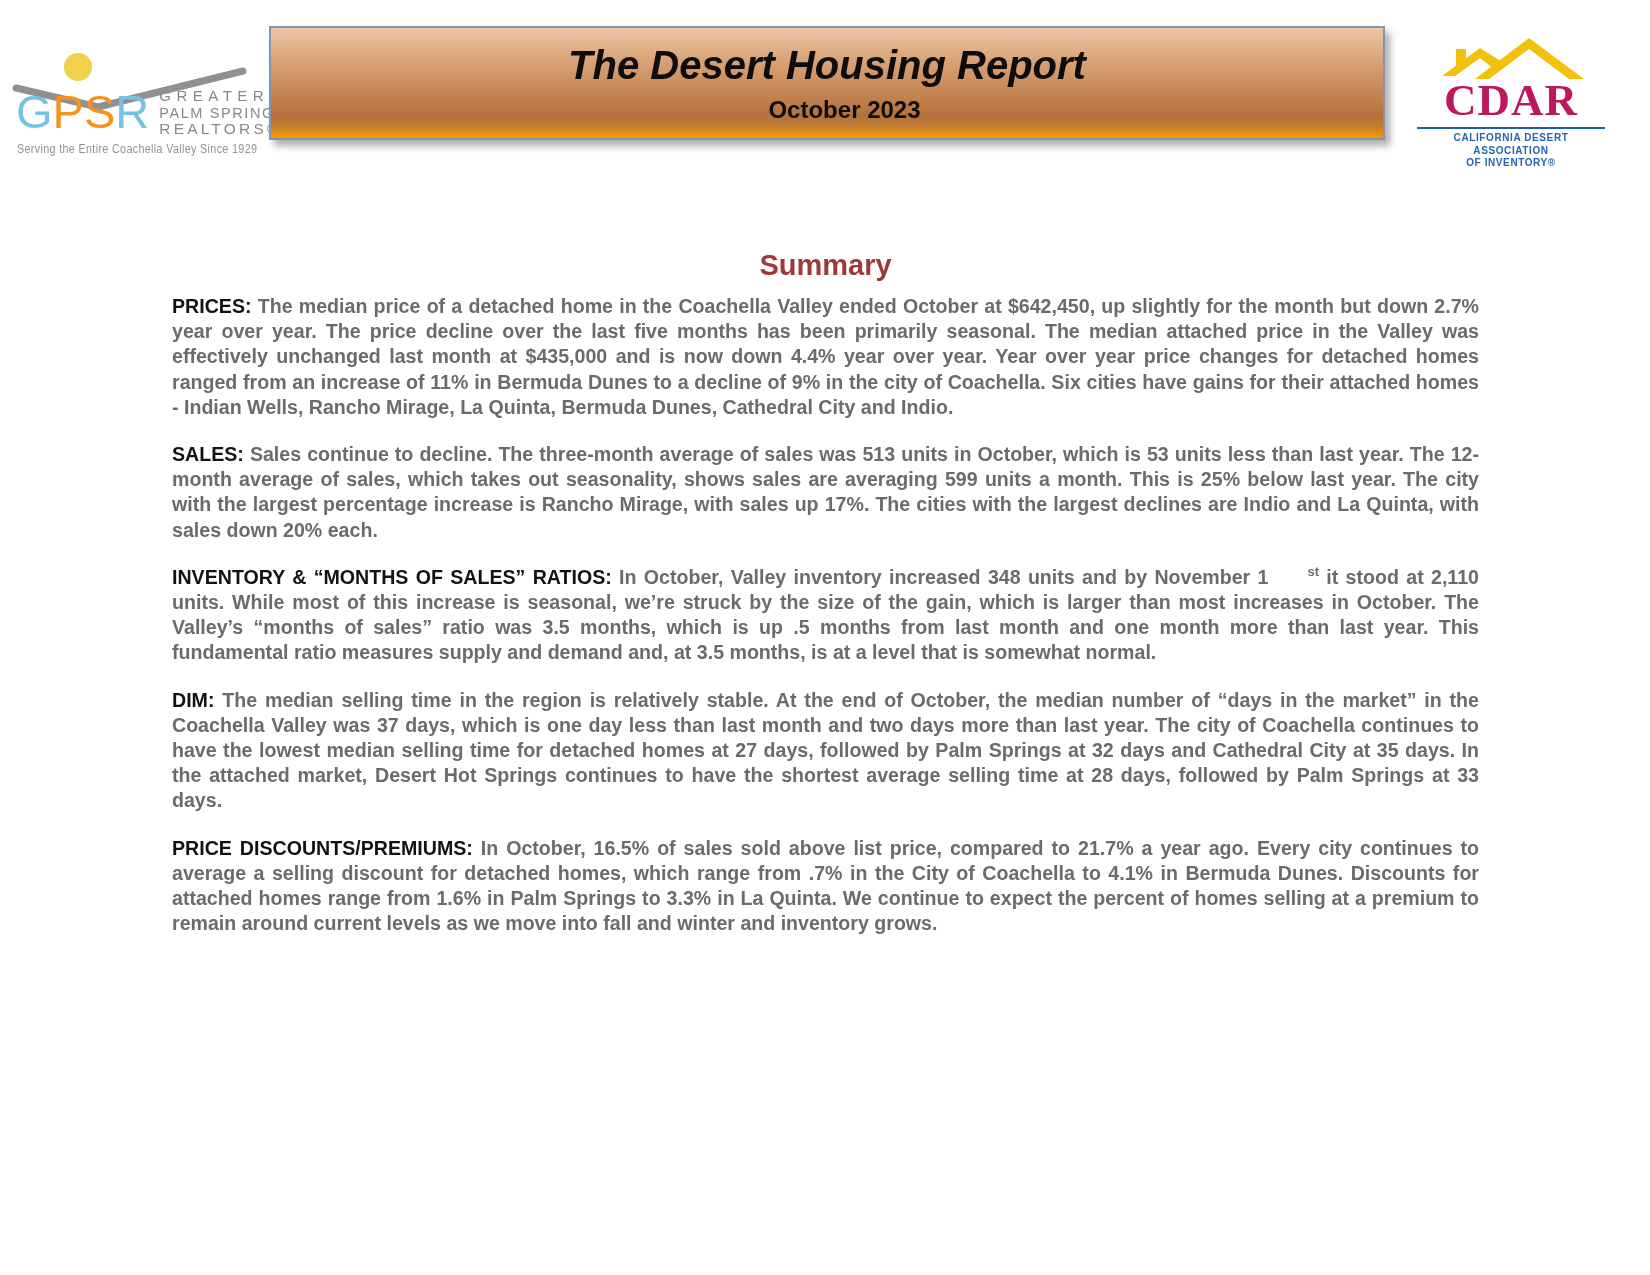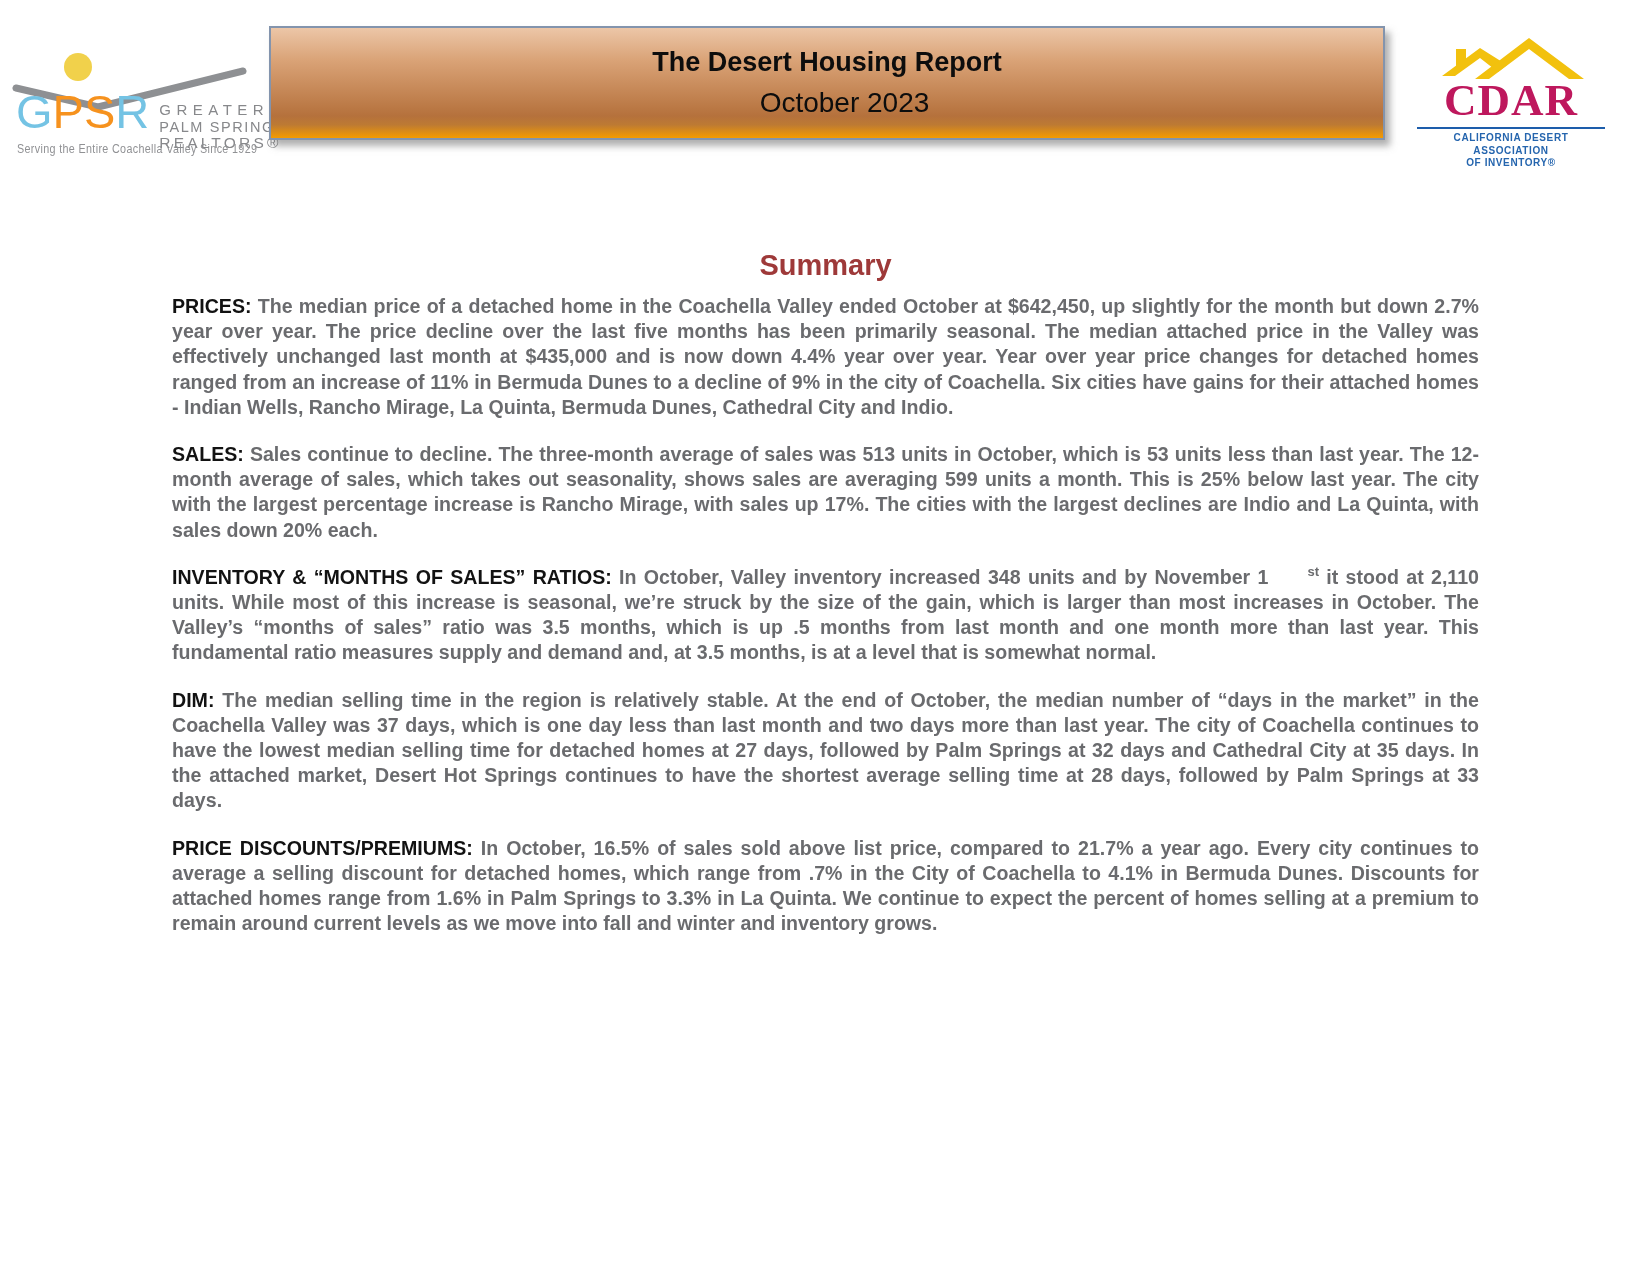--- a/index.html
+++ b/index.html
@@ -8,38 +8,38 @@
     font-family:"Liberation Sans",sans-serif;overflow:hidden;
   }
 
   
   .gpsr{position:absolute;left:12px;top:50px;width:240px;height:110px;}
   .gpsr-art{position:absolute;left:0;top:0;}
   .gpsr-row{position:absolute;left:4px;top:38px;display:flex;align-items:flex-start;}
   .gpsr-acronym{font-size:47px;line-height:1;font-weight:400;letter-spacing:0;}
   .gpsr-acronym .lb{color:#74c3e4;}
   .gpsr-acronym .or{color:#f6921e;}
-  .gpsr-name{margin-left:10px;margin-top:14px;color:#87888b;}
+  .gpsr-name{margin-left:10px;margin-top:0;color:#87888b;}
   .gpsr-name div{line-height:16.5px;white-space:nowrap;}
   .gn1{font-size:15px;letter-spacing:5.5px;}
   .gn2{font-size:14.5px;letter-spacing:1.6px;}
   .gn3{font-size:15.5px;letter-spacing:3.2px;}
   .gpsr-tagline{position:absolute;left:5px;top:92px;font-size:12.5px;color:#909194;
     white-space:nowrap;transform:scaleX(0.86);transform-origin:left;letter-spacing:0.4px;}
 
   
   .banner{
     position:absolute;left:269px;top:26px;width:1112px;height:110px;
     border:2px solid #8394ad;
     background:linear-gradient(180deg,#ecc6a7 0%,#d9a276 30%,#b5713c 80%,#bd7a33 88%,#f59b00 100%);
     box-shadow:5px 6px 7px rgba(110,110,110,0.55);
     display:flex;flex-direction:column;align-items:center;justify-content:center;gap:13px;
   }
-  .banner-title{font-size:27px;font-weight:bold;color:#0d0d0d;line-height:1;}
-  .banner-subtitle{font-size:28px;font-weight:normal;color:#0d0d0d;line-height:1;margin-left:35px;}
+  .banner-title{font-size:40px;font-weight:bold;color:#0d0d0d;line-height:1;font-style:italic;}
+  .banner-subtitle{font-size:24px;font-weight:bold;color:#0d0d0d;line-height:1;margin-left:35px;}
 
   
   .cdar{position:absolute;left:1415px;top:36px;width:192px;text-align:center;}
   .cdar-roof{display:block;margin:0 auto -4px auto;}
   .cdar-acronym{font-family:"Liberation Serif",serif;font-weight:bold;font-size:45px;
     color:#be185d;line-height:1;letter-spacing:1px;}
   .cdar-rule{height:2px;background:#1d5dab;margin:4px 2px 3px 2px;}
   .cdar-sub{color:#2565ae;font-weight:bold;font-size:10px;letter-spacing:0.6px;line-height:12.5px;}
 
   

